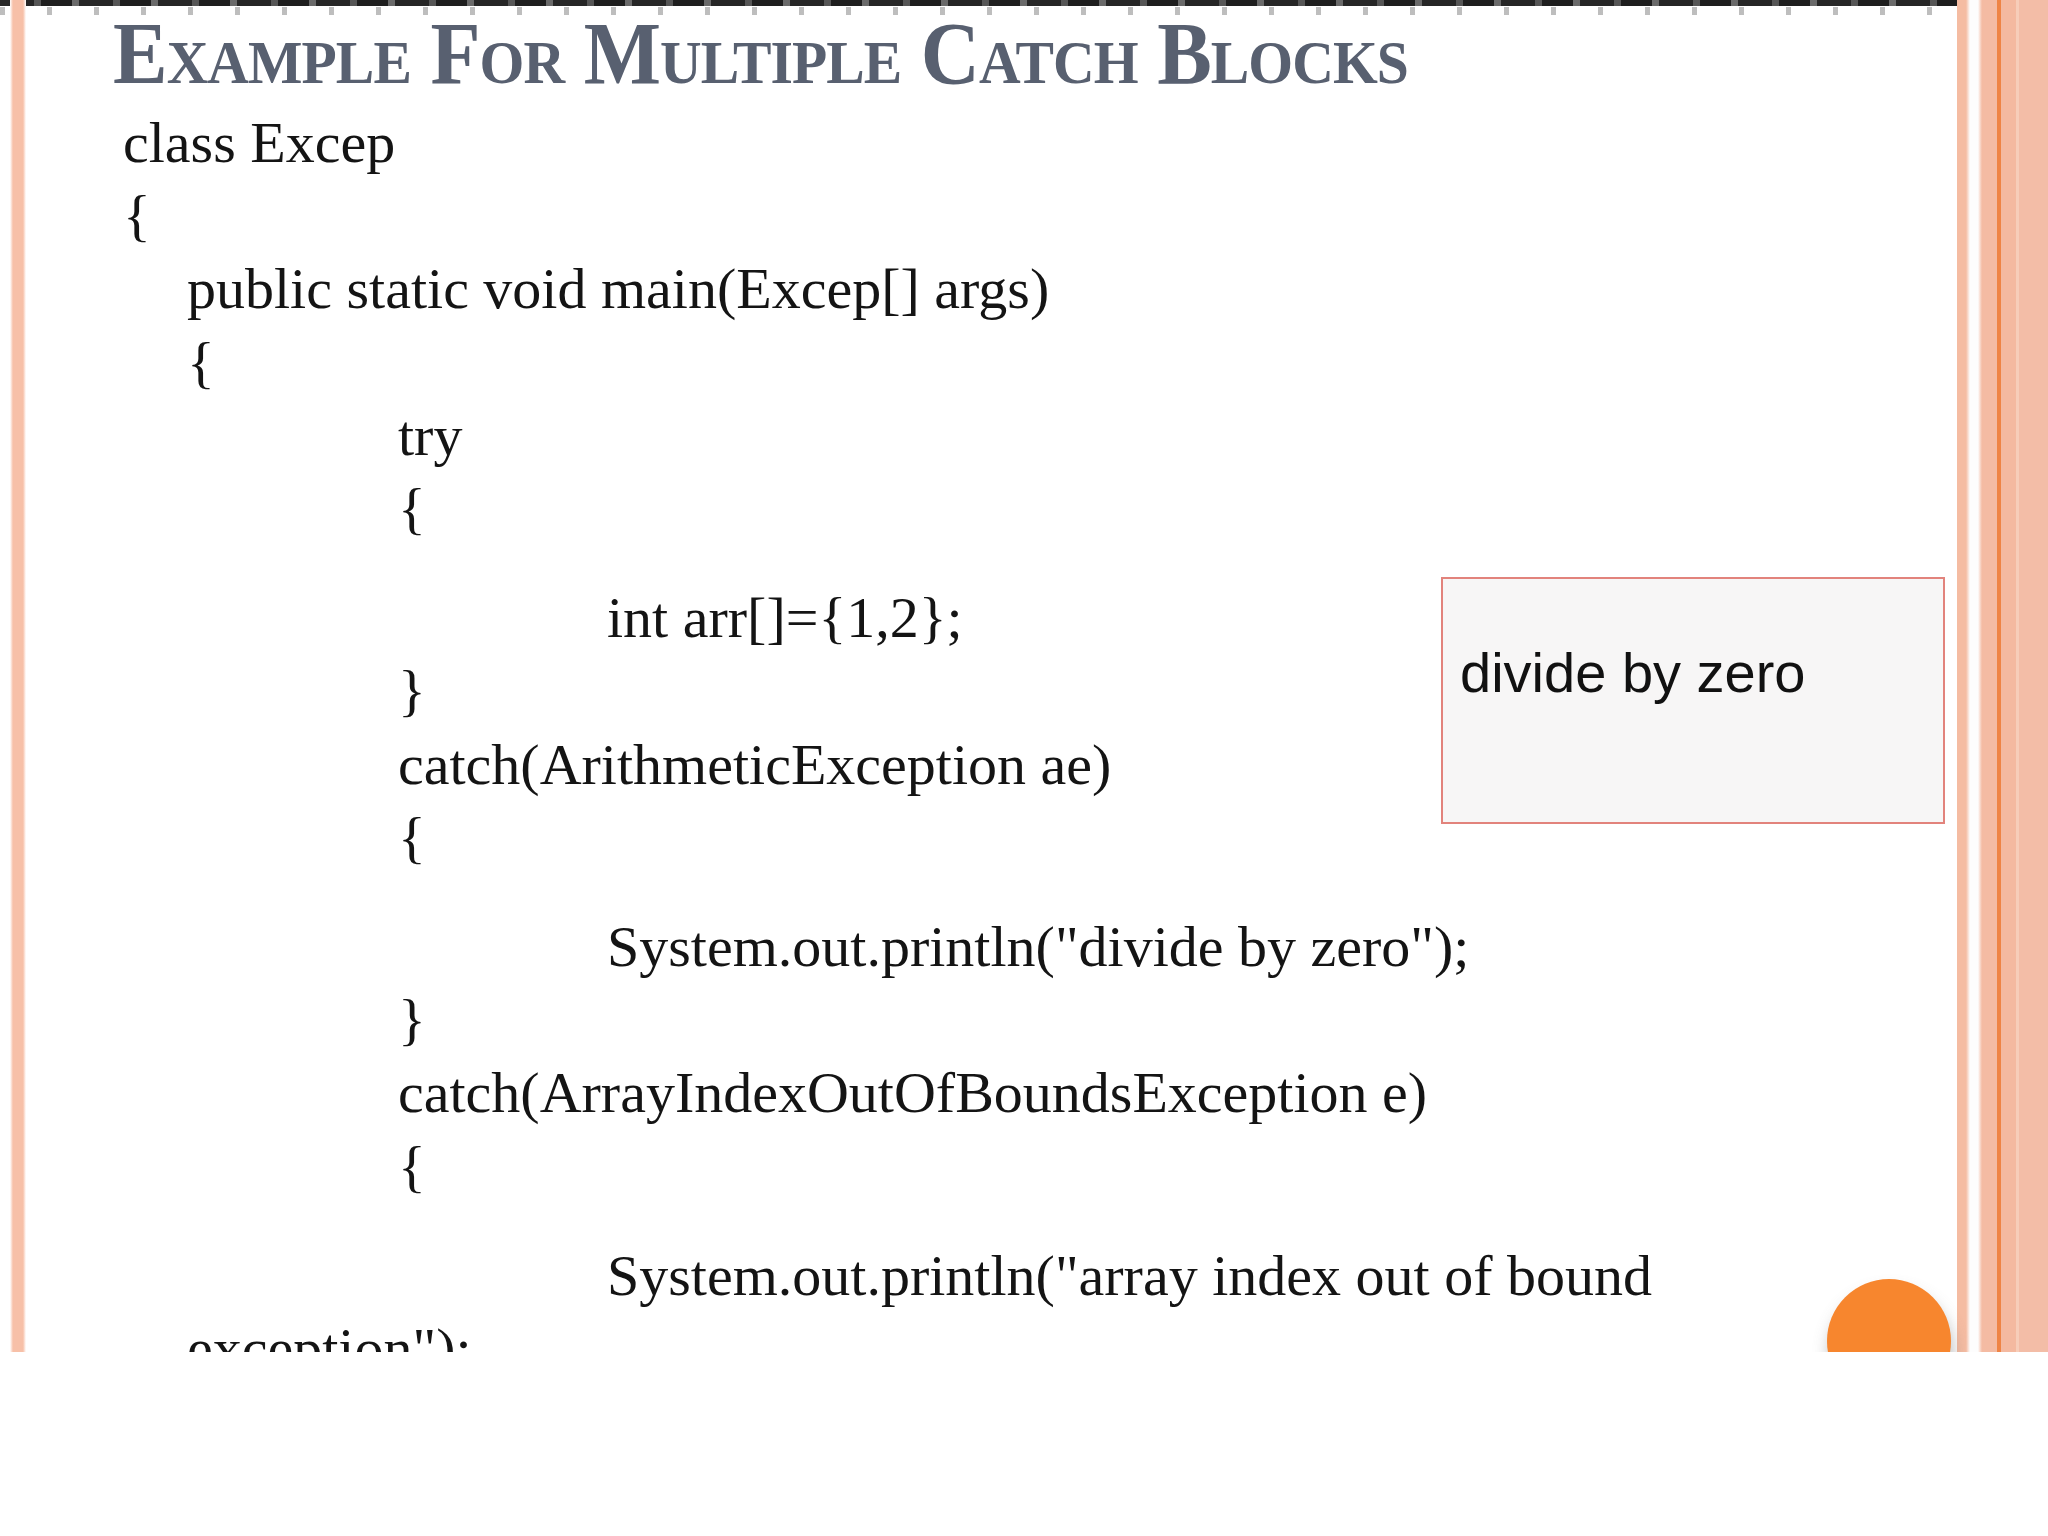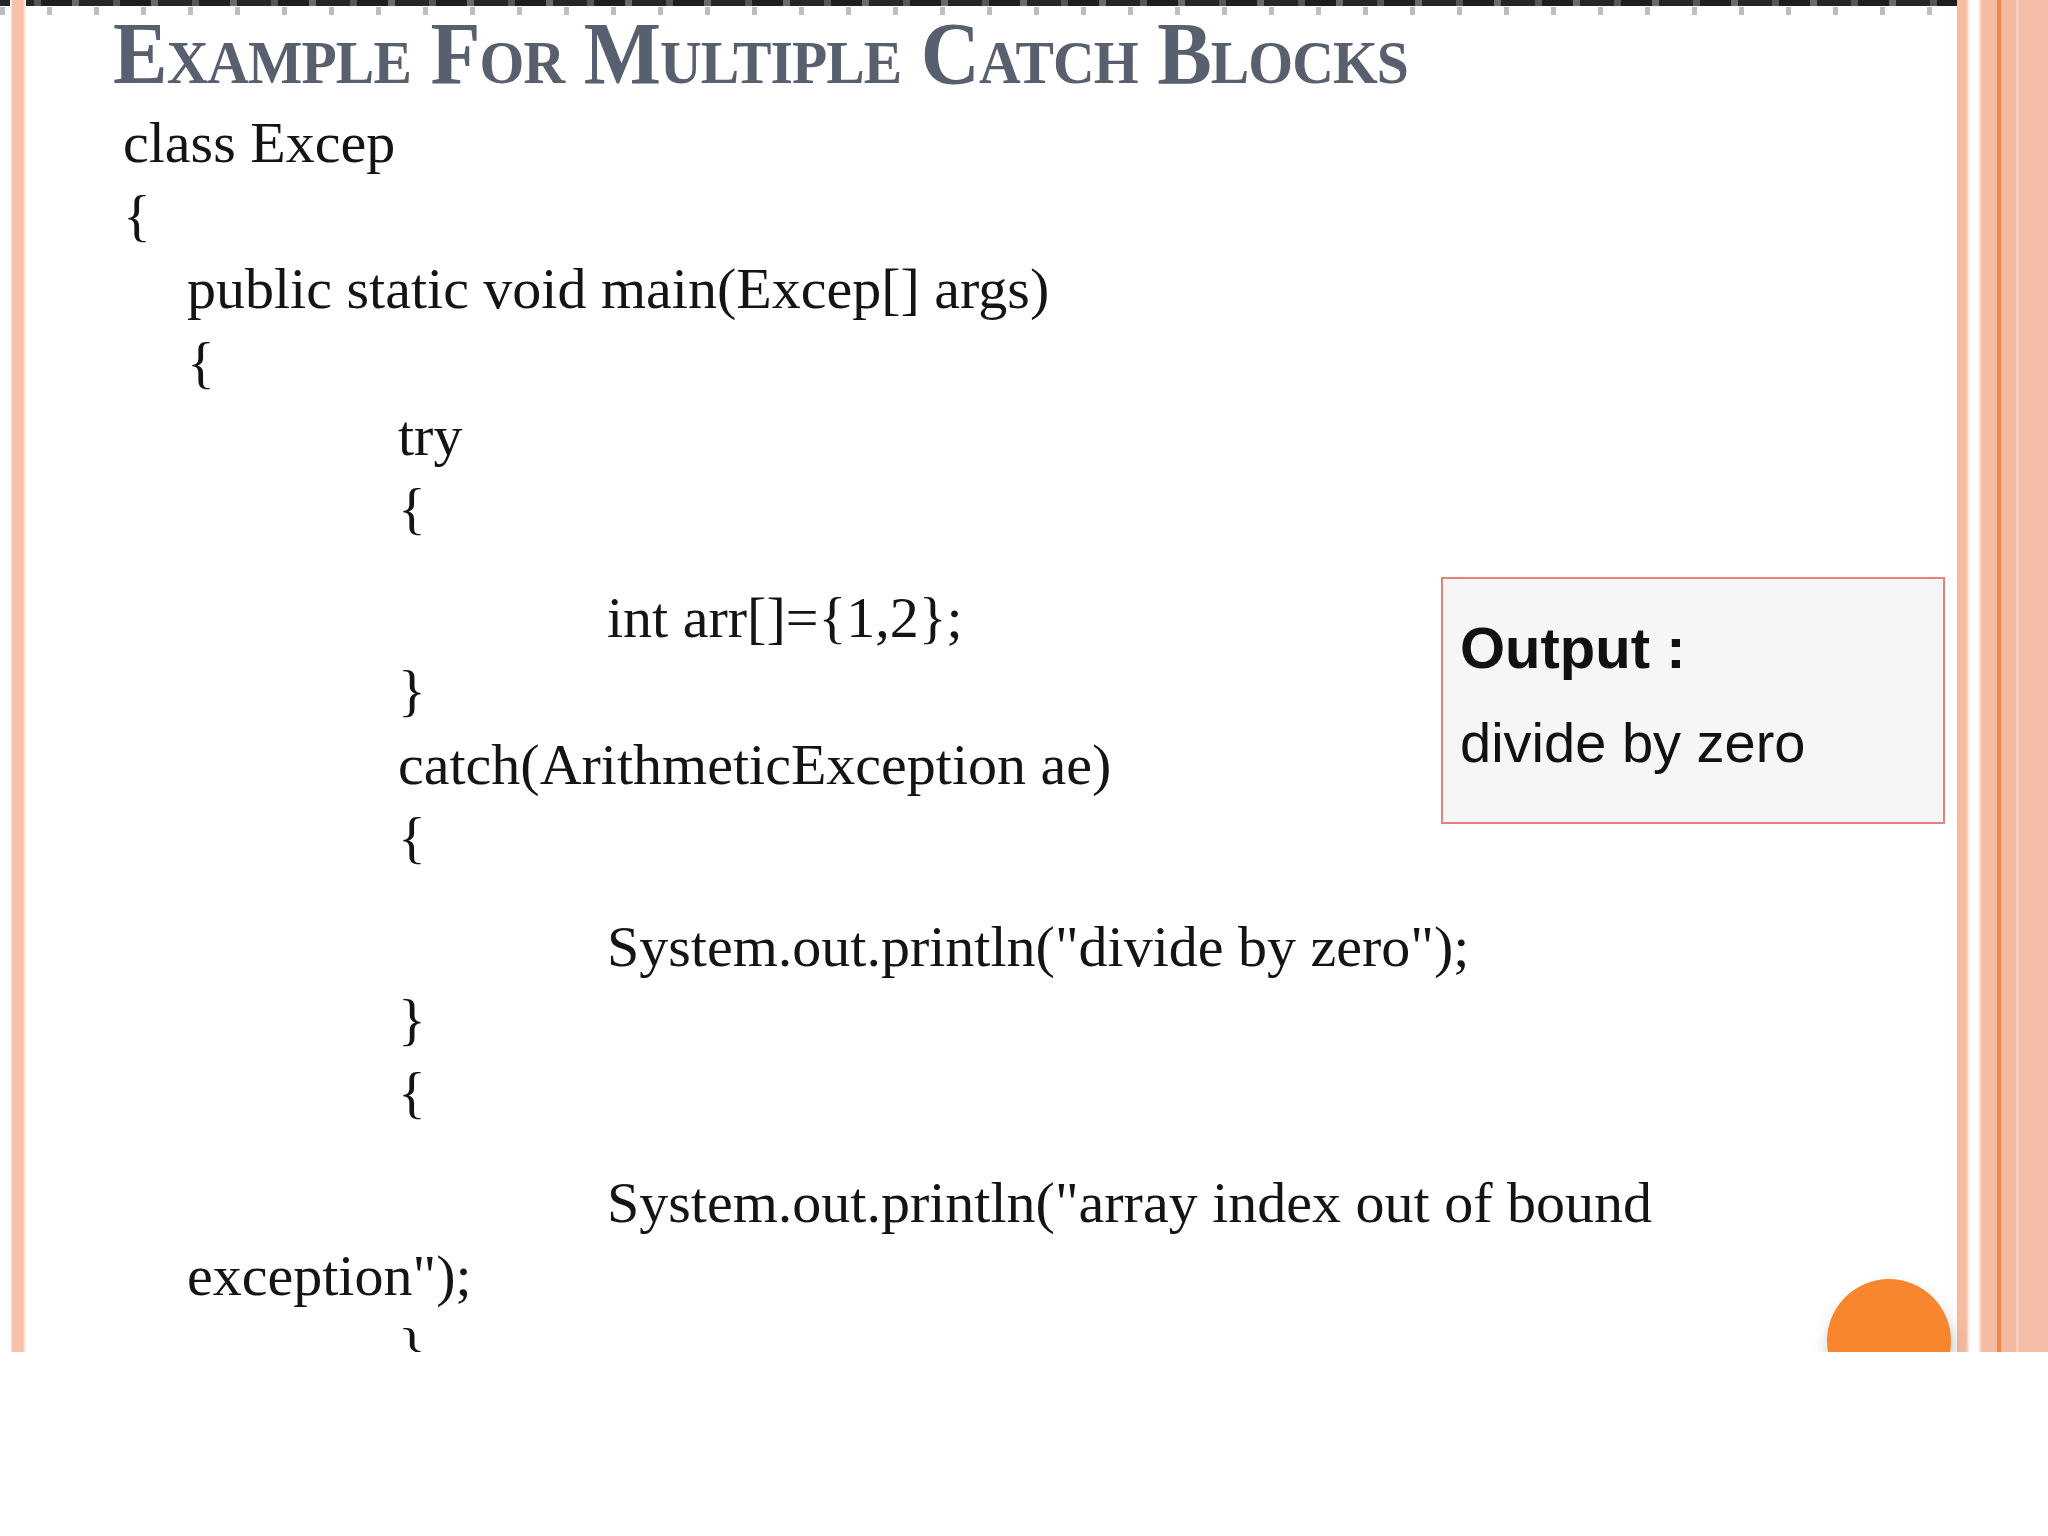--- a/index.html
+++ b/index.html
@@ -149,28 +149,28 @@
       <div class="ln i1">public static void main(Excep[] args)</div>
       <div class="ln i1">{</div>
       <div class="ln i2">try</div>
       <div class="ln i2">{</div>
       <div class="ln i3">int arr[]={1,2};</div>
       <div class="ln i2">}</div>
       <div class="ln i2">catch(ArithmeticException ae)</div>
       <div class="ln i2">{</div>
       <div class="ln i3">System.out.println("divide by zero");</div>
       <div class="ln i2">}</div>
+      <div class="ln i2">catch(ArrayIndexOutOfBoundsException e)</div>
       <div class="ln i2">{</div>
       <div class="ln i3">System.out.println("array index out of bound</div>
       <div class="ln i1">exception");</div>
       <div class="ln i2">}</div>
       <div class="ln i1">}</div>
       <div class="ln i0">}</div>
     </div>
 
   <div class="output-box">
-    <div class="output-label">Output :</div>
     <div class="output-value">divide by zero</div>
   </div>
 
   <div class="circle"></div>
 
 </div>
 
 </body></html>

